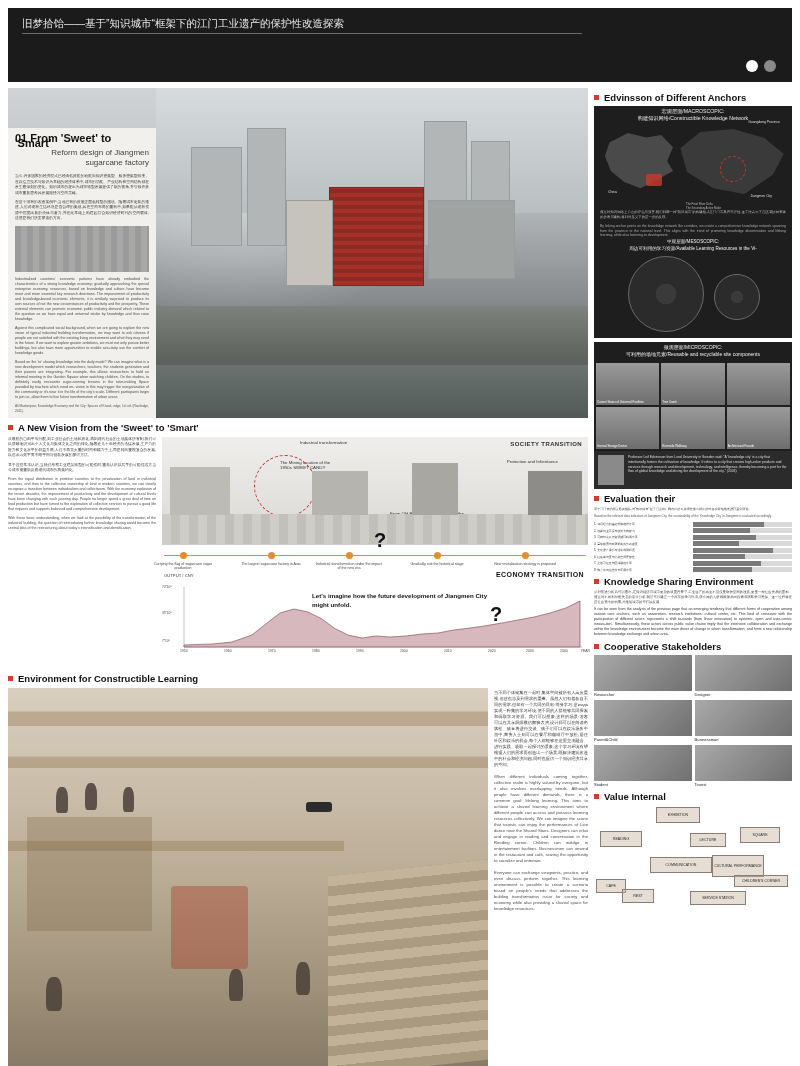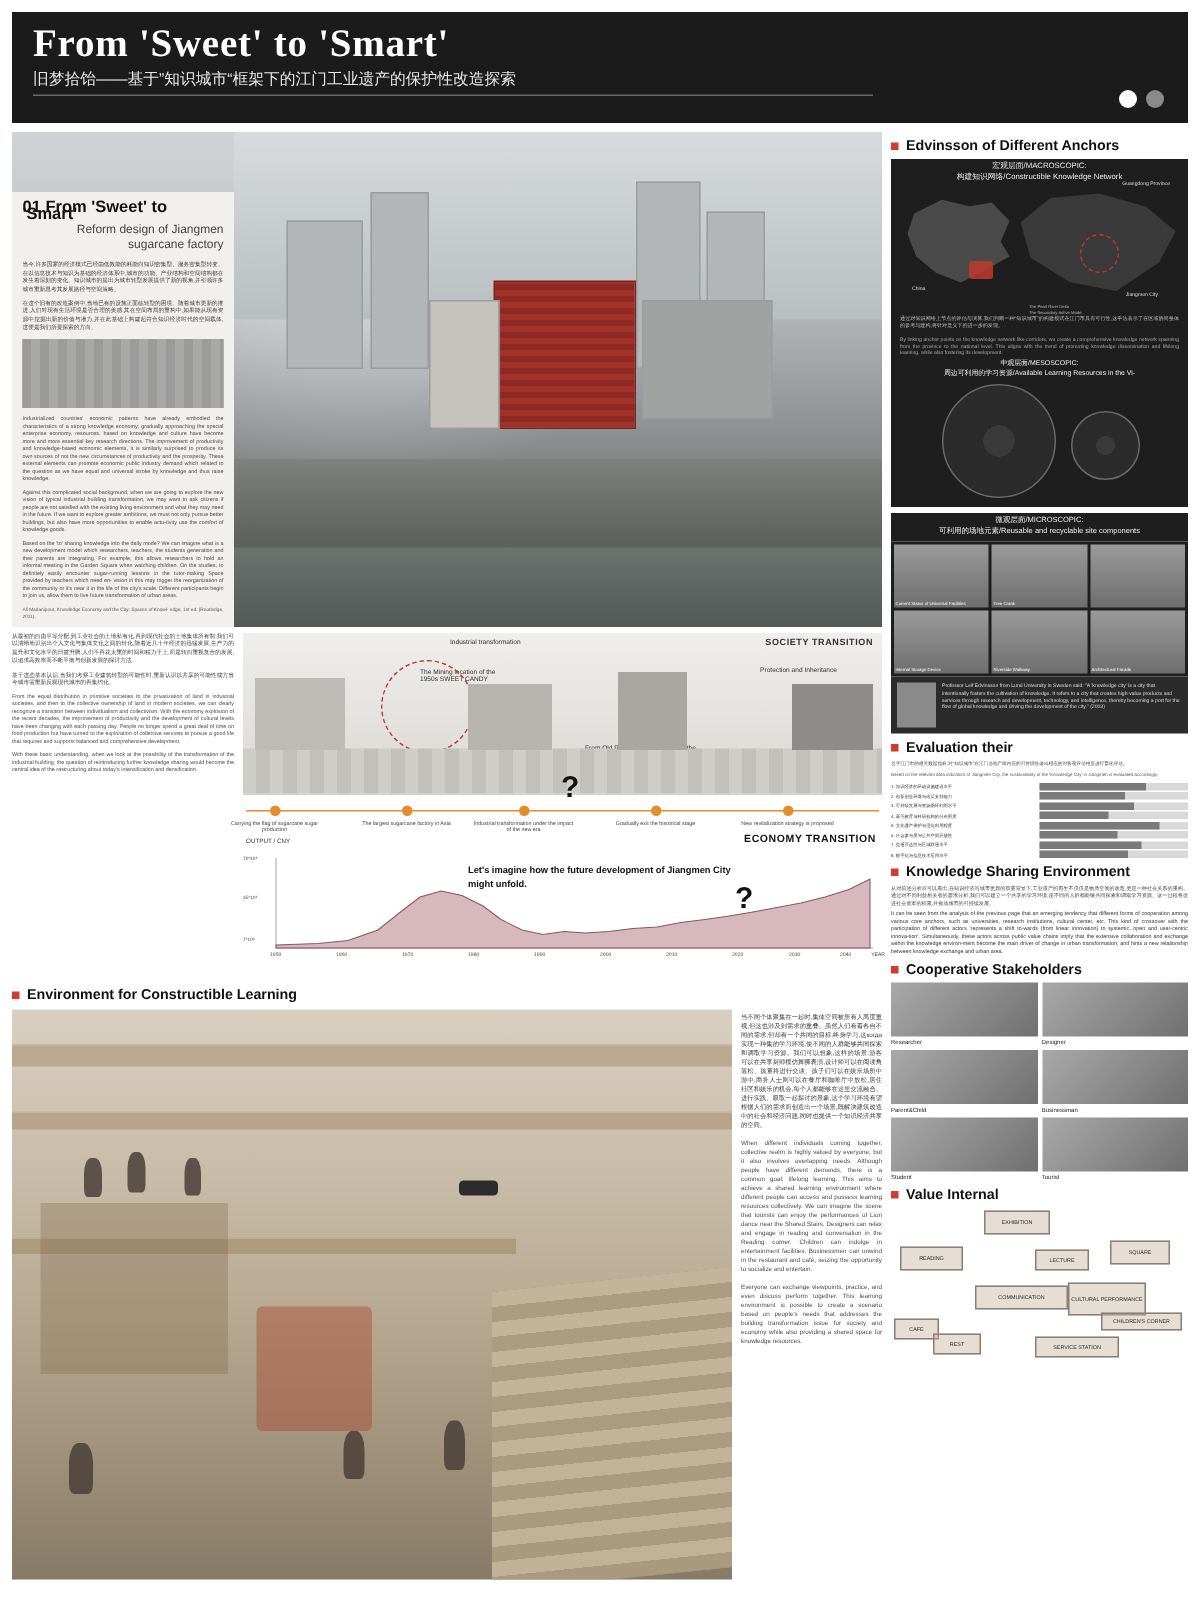--- a/index.html
+++ b/index.html
@@ -404,21 +404,20 @@
   }
 
   .cap-small { font-size: 3.2px; color: #555; }
 </style>
 </head>
 <body>
 
 <div class="poster">
 
   <div class="header">
-    <div class="header-title">From 'Sweet' to 'Smart'</div>
     <div class="header-sub-cn">旧梦拾饴——基于”知识城市“框架下的江门工业遗产的保护性改造探索</div>
     <div class="header-rule"></div>
     <div class="header-dots">
       <div class="dot white"></div>
       <div class="dot grey"></div>
     </div>
   </div>
 
   <div class="body-wrap">
 
@@ -444,20 +443,21 @@
           <div class="tiny-cn">当今,许多国家的经济模式已经由低效能的耗能向知识密集型、服务密集型转变。在以信息技术与知识为基础的经济体系中,城市的功能、产业结构和空间结构都在发生着深刻的变化。知识城市的提出为城市转型发展提供了新的视角,并引领许多城市重新思考其发展路径与空间策略。</div>
           <div class="tiny-cn">在这个旧有的改造案例中,当地已有的设施正面临转型的困境。随着城市更新的推进,人们对现有生活环境是否合理的美感,其在空间布局的重构中,如果能从现有资源中挖掘出新的价值与潜力,并在此基础上构建起符合知识经济时代的空间载体,这便是我们所要探索的方向。</div>
           <div class="hero-photo-strip"></div>
           <div class="tiny-en">Industrialized countries' economic patterns have already embodied the characteristics of a strong knowledge economy; gradually approaching the special enterprise economy, resources, based on knowledge and culture have become more and more essential key research directions. The improvement of productivity and knowledge-based economic elements, it is similarly surprised to produce its own sources of not the new circumstances of productivity and the prosperity. These external elements can promote economic public industry demand which related to the question as we have equal and universal stroke by knowledge and thus raise knowledge.</div>
           <div class="tiny-en">Against this complicated social background, when we are going to explore the new vision of typical industrial building transformation, we may want to ask citizens if people are not satisfied with the existing living environment and what they may need in the future. If we want to explore greater ambitions, we must not only pursue better buildings, but also have more opportunities to enable actu-tivity use the comfort of knowledge goods.</div>
           <div class="tiny-en">Based on the 'to' sharing knowledge into the daily mode? We can imagine what is a new development model which researchers, teachers, the students generation and their parents are integrating. For example, this allows researchers to hold an informal meeting in the Garden Square when watching children. On the studies, to definitely easily encounter sugar-running lessons in the tutor-making Space provided by teachers which need en- vision in this may trigger the reorganization of the community or it's near it in the life of the city's scale. Different participants begin to join us, allow them to live future transformation of urban areas.</div>
           <div class="cap-small">Ali Madanipour, Knowledge Economy and the City: Spaces of Knowl- edge, 1st ed. (Routledge, 2011).</div>
         </div>
       </div>
 
+      <div class="sec-title">A New Vision from the 'Sweet' to 'Smart'</div>
 
       <div class="vision">
         <div class="vision-text">
           <div class="tiny-cn">从最初的自由平等分配,到工业社会的土地私有化,再到现代社会的土地集体所有制,我们可以清晰地识别出个人文化与集体文化之间的转化,随着近几十年经济的迅猛发展,生产力的提升和文化水平的日益升腾,人们不再花太重的时间和精力于上,而是转向重视复合的发展,以追求高效率而不断平衡与创新发展的探讨方法。</div>
           <div class="tiny-cn">基于这些基本认识,当我们考察工业建筑转型的可能性时,重新认识以共享的可能性或方当今城市需重新反观现代城市的再集约化。</div>
           <div class="tiny-en">From the equal distribution in primitive societies to the privatization of land in industrial societies, and then to the collective ownership of land in modern societies, we can clearly recognize a transition between individualism and collectivism. With the economy explosion of the recent decades, the improvement of productivity and the development of cultural levels have been changing with each passing day. People no longer spend a great deal of time on food production but have turned to the exploration of collective services to pursue a good life that requires and supports balanced and comprehensive development.</div>
           <div class="tiny-en">With these basic understanding, when we look at the possibility of the transformation of the industrial building, the question of reintroducing further knowledge sharing would become the central idea of the restructuring about today's intensification and densification.</div>
         </div>
 
         <div class="vision-graphic">

